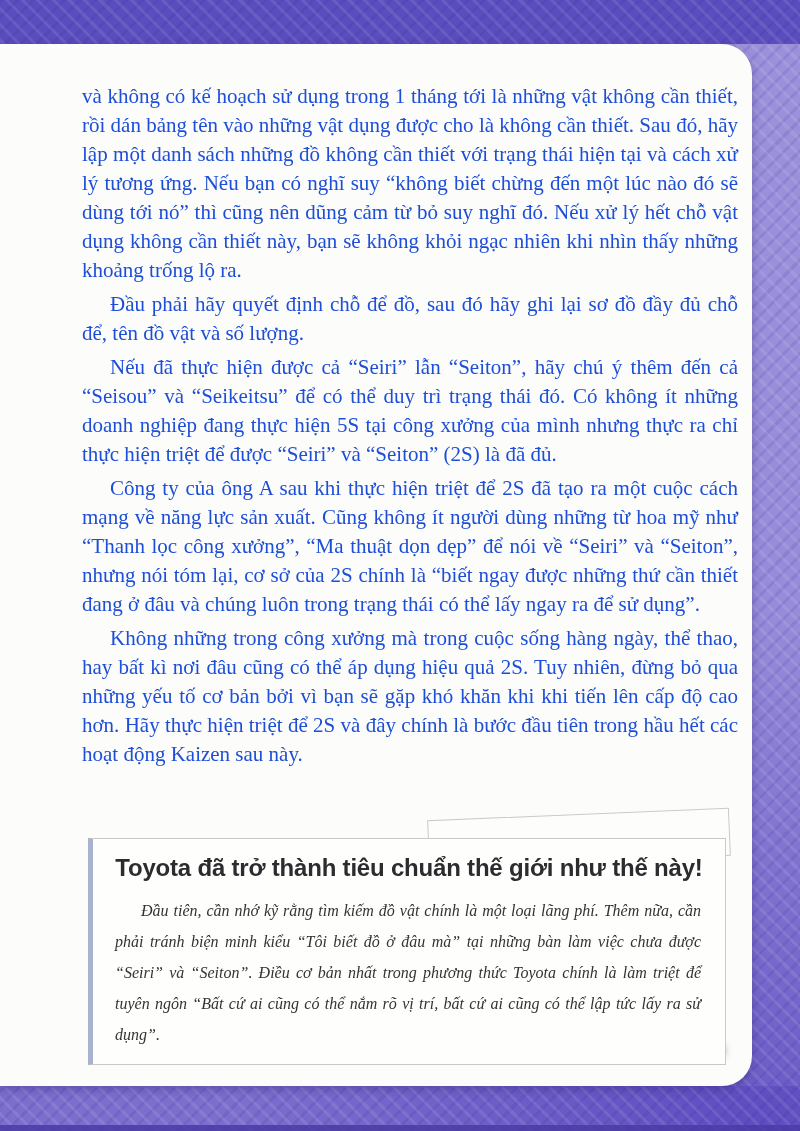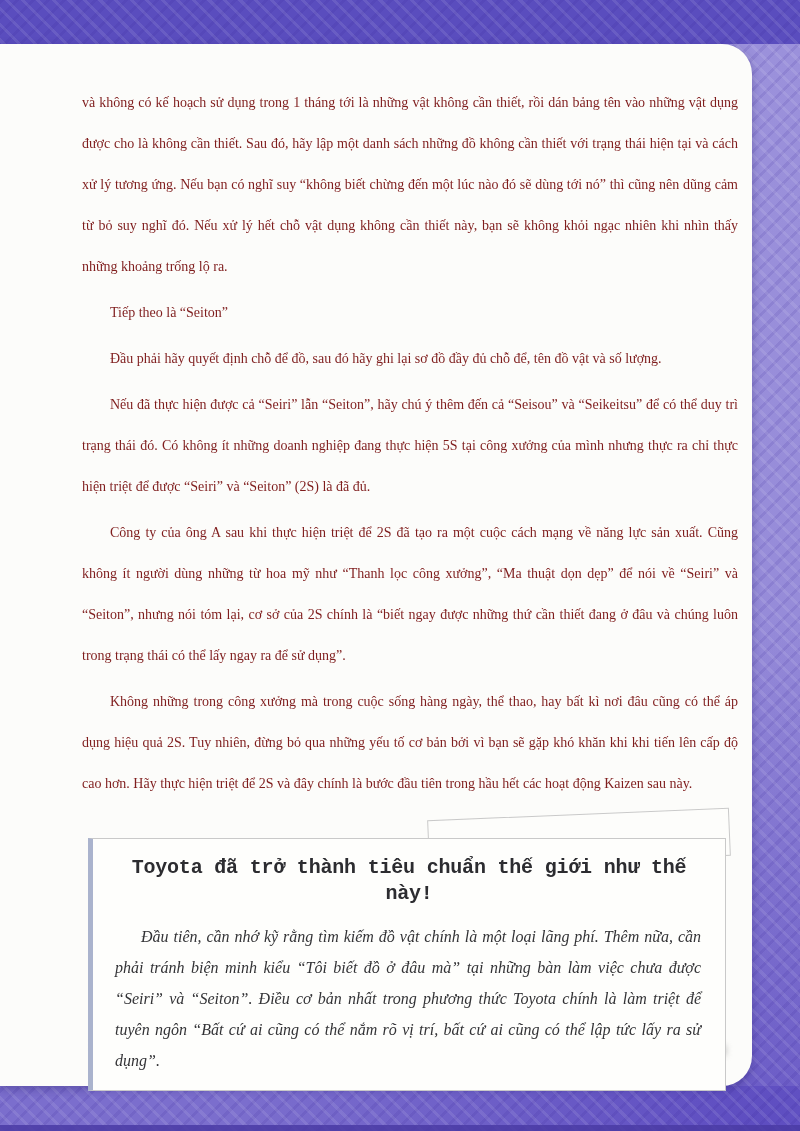--- a/index.html
+++ b/index.html
@@ -42,23 +42,23 @@
     box-shadow: 0 3px 10px rgba(35,25,100,0.35);
   }
 
   .body-text {
     position: absolute;
     left: 82px; top: 38px;
     width: 656px;
   }
   .para {
     margin: 0 0 5px 0;
-    font-size: 14px;
-    line-height: 41px;
-    color: #7f1d1d;
+    font-size: 21px;
+    line-height: 29px;
+    color: #1d4ed8;
     text-align: justify;
     text-indent: 28px;
   }
   .para.first { text-indent: 0; }
 
   
   .sheet-behind {
     position: absolute;
     left: 428px; top: 770px;
     width: 302px; height: 48px;
@@ -83,23 +83,23 @@
     width: 638px;
     min-height: 206px;
     background: #fefefc;
     border: 1px solid #c9c9c9;
     border-left: 5px solid #aab3cd;
     padding-bottom: 14px;
   }
   .callout-title {
     margin: 16px 20px 8px 20px;
     text-align: center;
-    font-family: Liberation Mono, monospace;
+    font-family: Liberation Sans, sans-serif;
     font-weight: bold;
-    font-size: 20px;
+    font-size: 24px;
     line-height: 26px;
     letter-spacing: -0.2px;
     color: #2c2c30;
   }
   .callout-body {
     margin: 14px 24px 0 22px;
     font-style: italic;
     font-size: 16px;
     line-height: 31px;
     color: #333336;
@@ -128,21 +128,20 @@
 
 <div class="canvas">
 
   <div class="frame-texture"></div>
   <div class="frame-bottom-edge"></div>
 
   <div class="page">
 
     <div class="body-text">
       <p class="para first">và không có kế hoạch sử dụng trong 1 tháng tới là những vật không cần thiết, rồi dán bảng tên vào những vật dụng được cho là không cần thiết. Sau đó, hãy lập một danh sách những đồ không cần thiết với trạng thái hiện tại và cách xử lý tương ứng. Nếu bạn có nghĩ suy “không biết chừng đến một lúc nào đó sẽ dùng tới nó” thì cũng nên dũng cảm từ bỏ suy nghĩ đó. Nếu xử lý hết chỗ vật dụng không cần thiết này, bạn sẽ không khỏi ngạc nhiên khi nhìn thấy những khoảng trống lộ ra.</p>
-      <p class="para">Tiếp theo là “Seiton”</p>
       <p class="para">Đầu phải hãy quyết định chỗ để đồ, sau đó hãy ghi lại sơ đồ đầy đủ chỗ để, tên đồ vật và số lượng.</p>
       <p class="para">Nếu đã thực hiện được cả “Seiri” lẫn “Seiton”, hãy chú ý thêm đến cả “Seisou” và “Seikeitsu” để có thể duy trì trạng thái đó. Có không ít những doanh nghiệp đang thực hiện 5S tại công xưởng của mình nhưng thực ra chỉ thực hiện triệt để được “Seiri” và “Seiton” (2S) là đã đủ.</p>
       <p class="para">Công ty của ông A sau khi thực hiện triệt để 2S đã tạo ra một cuộc cách mạng về năng lực sản xuất. Cũng không ít người dùng những từ hoa mỹ như “Thanh lọc công xưởng”, “Ma thuật dọn dẹp” để nói về “Seiri” và “Seiton”, nhưng nói tóm lại, cơ sở của 2S chính là “biết ngay được những thứ cần thiết đang ở đâu và chúng luôn trong trạng thái có thể lấy ngay ra để sử dụng”.</p>
       <p class="para">Không những trong công xưởng mà trong cuộc sống hàng ngày, thể thao, hay bất kì nơi đâu cũng có thể áp dụng hiệu quả 2S. Tuy nhiên, đừng bỏ qua những yếu tố cơ bản bởi vì bạn sẽ gặp khó khăn khi khi tiến lên cấp độ cao hơn. Hãy thực hiện triệt để 2S và đây chính là bước đầu tiên trong hầu hết các hoạt động Kaizen sau này.</p>
     </div>
 
     <div class="sheet-behind"></div>
     <div class="callout-shadow"></div>
 
     <div class="callout">

